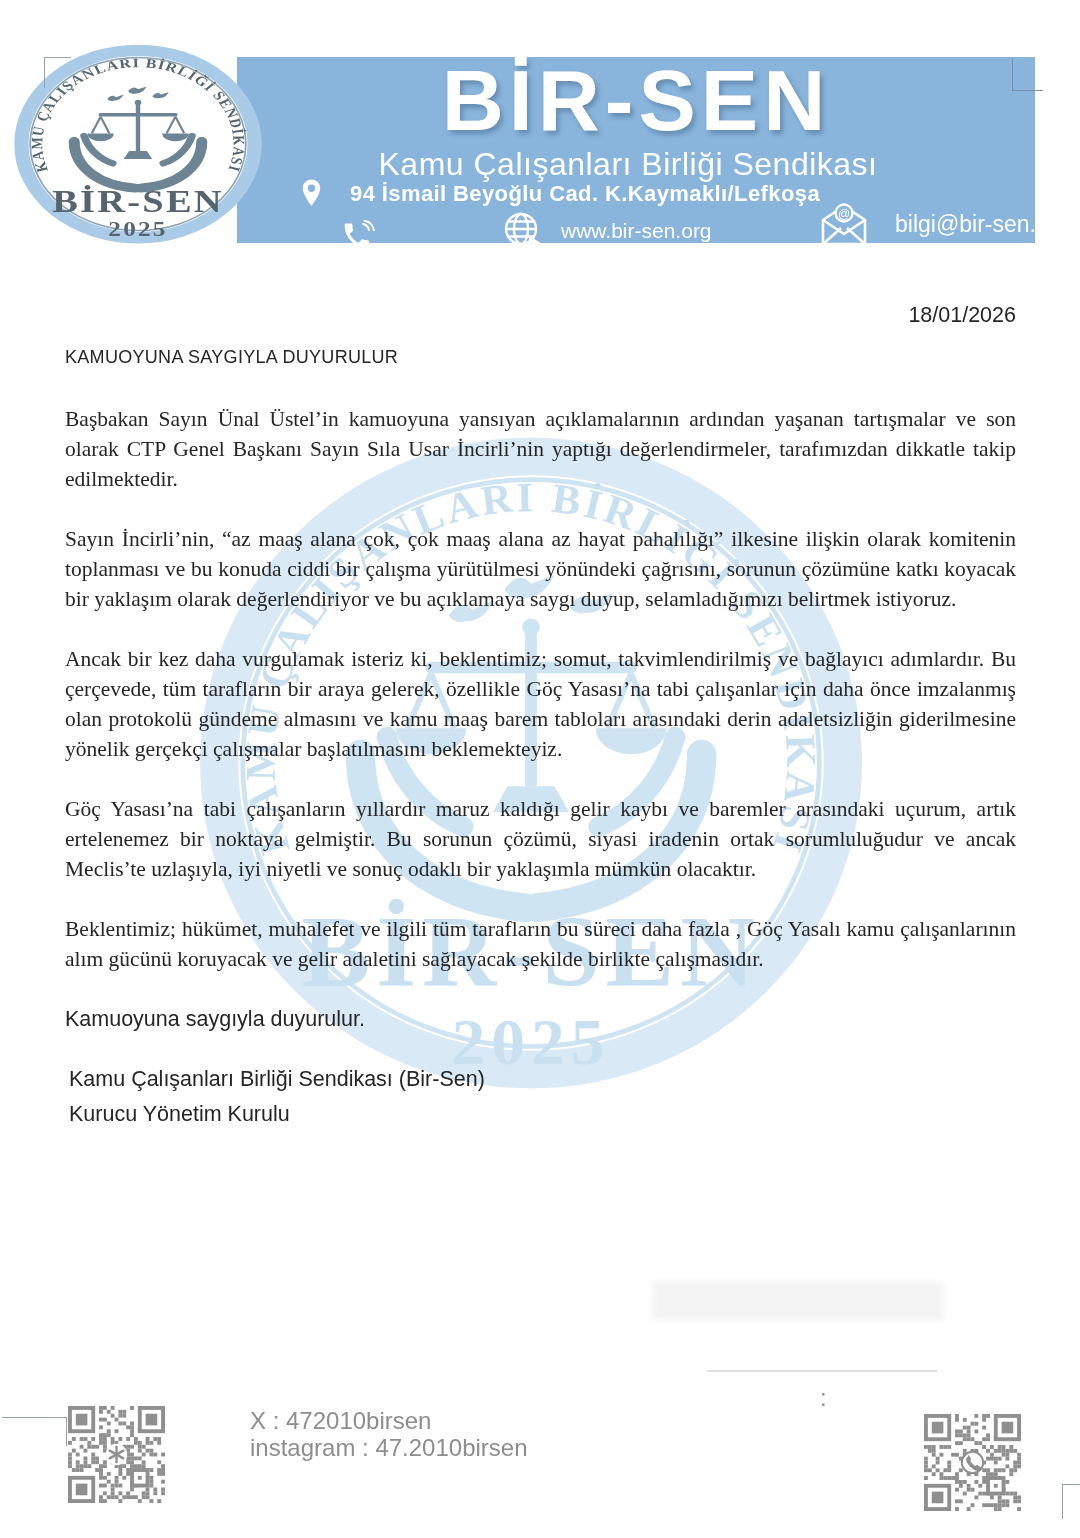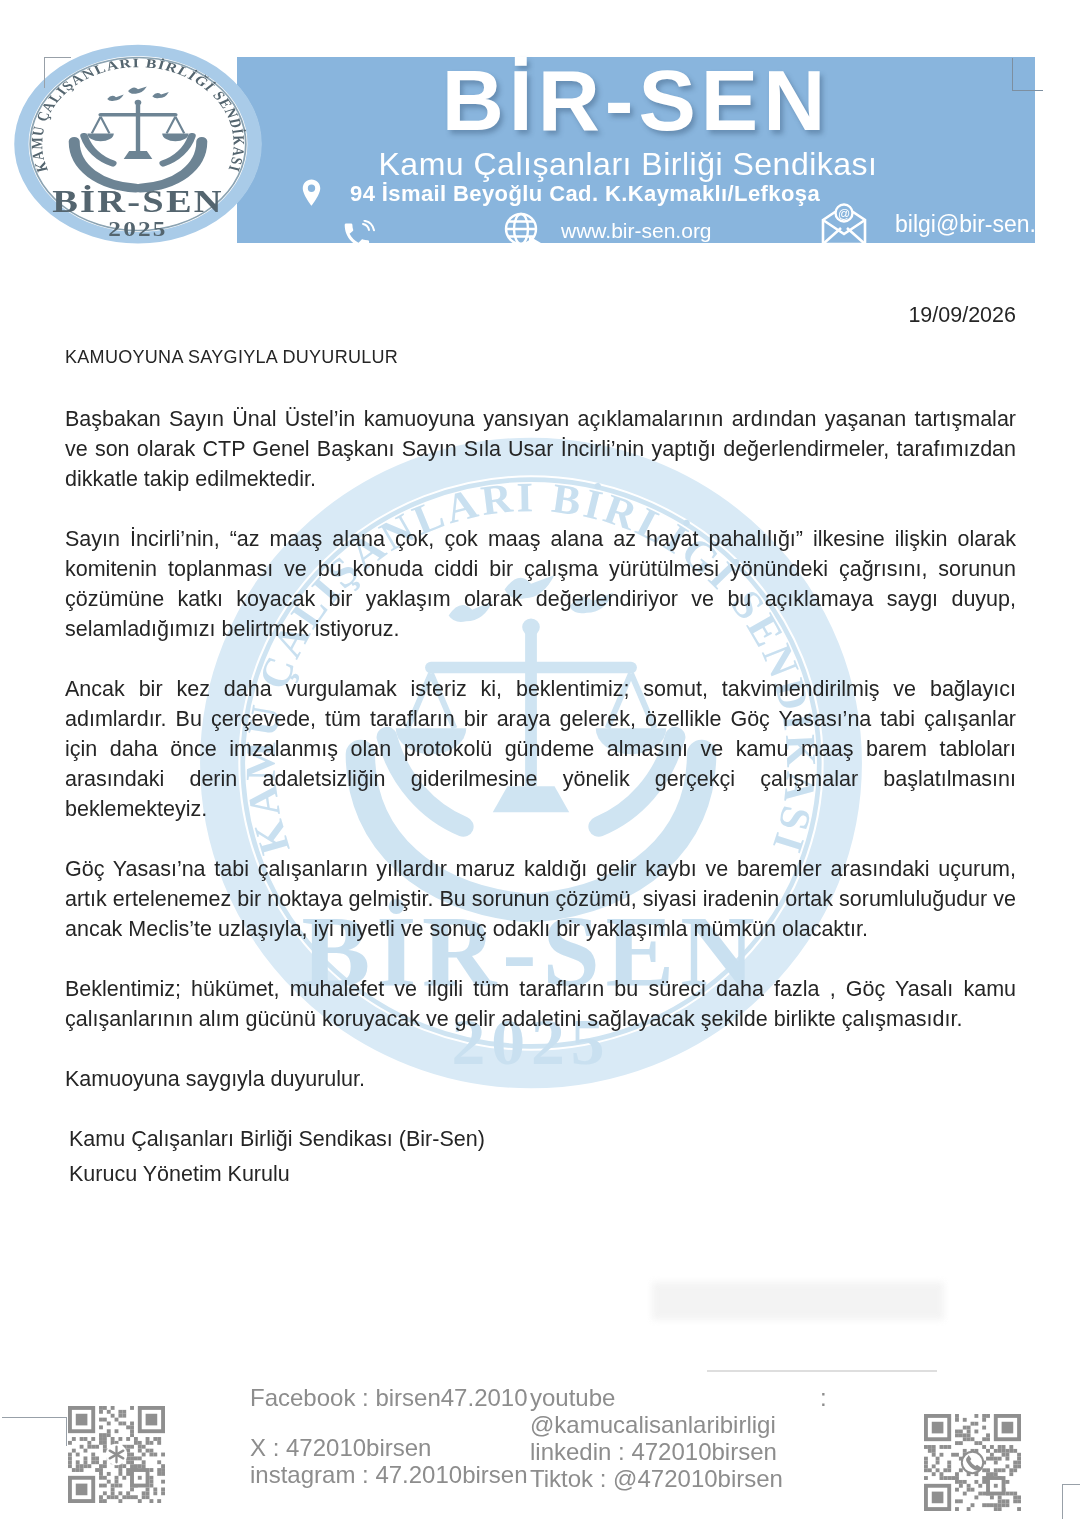--- a/index.html
+++ b/index.html
@@ -28,21 +28,21 @@
   
   .seal-wm{position:absolute;left:178px;top:416px;width:706px;height:694px;z-index:0;
            --bg:transparent;--ring:#d9eaf6;--edge:#cfe4f2;--ink:#c9e0f0;--ink2:#cfe4f2;}
   .seal-hdr svg,.seal-wm svg{width:100%;height:100%;display:block;}
 
   
   .letter{position:absolute;left:65px;top:300px;width:951px;z-index:1;
           font-size:21.5px;line-height:30px;color:#252525;}
   .date{text-align:right;margin:0 0 12px 0;}
   .title{font-size:18px;font-weight:400;letter-spacing:.3px;margin:0 0 32px 0;}
-  .letter p.body{margin:0 0 30px 0;text-align:justify;}
+  .letter p.body{margin:0 0 30px 0;text-align:justify;font-family:Liberation Serif, serif;}
   .letter p.plain{margin:0 0 30px 0;}
   .sig{margin:4px;line-height:31px;}
 
   
   .qr{position:absolute;width:97px;height:97px;z-index:2;}
   .qr svg{width:100%;height:100%;display:block;}
   .qr-left{left:68px;top:1406px;}
   .qr-right{left:924px;top:1414px;}
   .social{position:absolute;color:#8d8d8d;font-size:24px;line-height:27px;z-index:2;white-space:nowrap;}
   .social-left{left:250px;top:1384px;}
@@ -158,21 +158,21 @@
         </svg>
     </div>
   </header>
 
   <div class="mark mark-tl"></div>
   <div class="mark mark-tr"></div>
   <div class="mark mark-bl"></div>
   <div class="mark mark-br"></div>
 
   <main class="letter">
-    <div class="date">19/09/2026</div>
+    <div class="date">18/01/2026</div>
     <h1 class="title">KAMUOYUNA SAYGIYLA DUYURULUR</h1>
     <p class="body">Başbakan Sayın Ünal Üstel’in kamuoyuna yansıyan açıklamalarının ardından yaşanan tartışmalar ve son olarak CTP Genel Başkanı Sayın Sıla Usar İncirli’nin yaptığı değerlendirmeler, tarafımızdan dikkatle takip edilmektedir.</p>
     <p class="body">Sayın İncirli’nin, “az maaş alana çok, çok maaş alana az hayat pahalılığı” ilkesine ilişkin olarak komitenin toplanması ve bu konuda ciddi bir çalışma yürütülmesi yönündeki çağrısını, sorunun çözümüne katkı koyacak bir yaklaşım olarak değerlendiriyor ve bu açıklamaya saygı duyup, selamladığımızı belirtmek istiyoruz.</p>
     <p class="body">Ancak bir kez daha vurgulamak isteriz ki, beklentimiz; somut, takvimlendirilmiş ve bağlayıcı adımlardır. Bu çerçevede, tüm tarafların bir araya gelerek, özellikle Göç Yasası’na tabi çalışanlar için daha önce imzalanmış olan protokolü gündeme almasını ve kamu maaş barem tabloları arasındaki derin adaletsizliğin giderilmesine yönelik gerçekçi çalışmalar başlatılmasını beklemekteyiz.</p>
     <p class="body">Göç Yasası’na tabi çalışanların yıllardır maruz kaldığı gelir kaybı ve baremler arasındaki uçurum, artık ertelenemez bir noktaya gelmiştir. Bu sorunun çözümü, siyasi iradenin ortak sorumluluğudur ve ancak Meclis’te uzlaşıyla, iyi niyetli ve sonuç odaklı bir yaklaşımla mümkün olacaktır.</p>
     <p class="body">Beklentimiz; hükümet, muhalefet ve ilgili tüm tarafların bu süreci daha fazla , Göç Yasalı kamu çalışanlarının alım gücünü koruyacak ve gelir adaletini sağlayacak şekilde birlikte çalışmasıdır.</p>
     <p class="plain">Kamuoyuna saygıyla duyurulur.</p>
     <p class="sig">Kamu Çalışanları Birliği Sendikası (Bir-Sen)</p>
     <p class="sig">Kurucu Yönetim Kurulu</p>
   </main>
@@ -589,28 +589,21 @@
         <rect x="8" y="80" width="12" height="12" fill="#8f8f8f"></rect>
         <rect x="64" y="64" width="20" height="20" fill="#8f8f8f"></rect>
         <rect x="68" y="68" width="12" height="12" fill="#fff"></rect>
         <rect x="72" y="72" width="4" height="4" fill="#8f8f8f"></rect>
         <circle cx="50" cy="50" r="11" fill="#fff" stroke="#8f8f8f" stroke-width="2"></circle>
         <path d="M45 44c-2 1.5-2 3.5-.8 5.8 1.8 3.4 4.6 6.2 8 8 2.3 1.2 4.3 1.2 5.8-.8l.9-1.9-4.2-2.7-1.8 1.2c-2.2-1.3-4-3.1-5.3-5.3l1.2-1.8-2.7-4.2z" fill="#8f8f8f"></path>
       </svg>
   </div>
 
   <div class="social social-left">
-    <div>Facebook : birsen47.2010</div>
     <div class="gap"></div>
     <div>X : 472010birsen</div>
     <div>instagram : 47.2010birsen</div>
   </div>
 
-  <div class="social social-right">
-    <div>youtube</div>
-    <div>@kamucalisanlaribirligi</div>
-    <div>linkedin : 472010birsen</div>
-    <div>Tiktok : @472010birsen</div>
-  </div>
 
   <div class="stray-colon">:</div>
 
 </div>
 
 </body></html>

